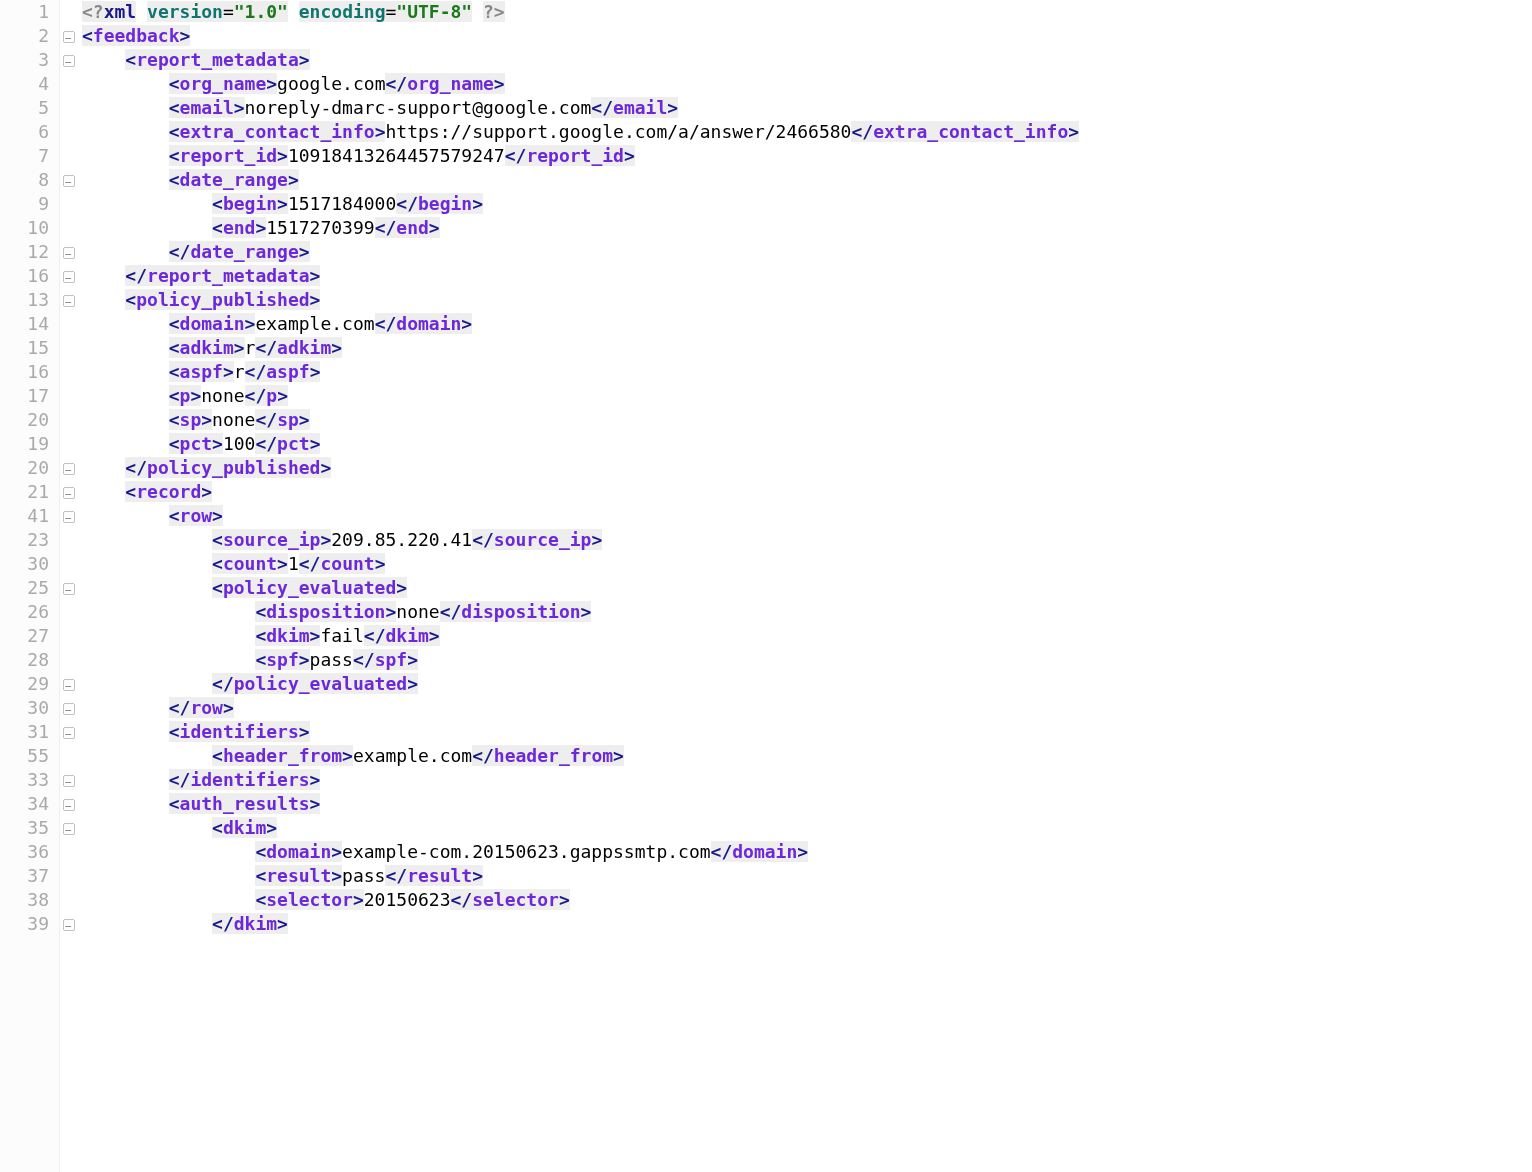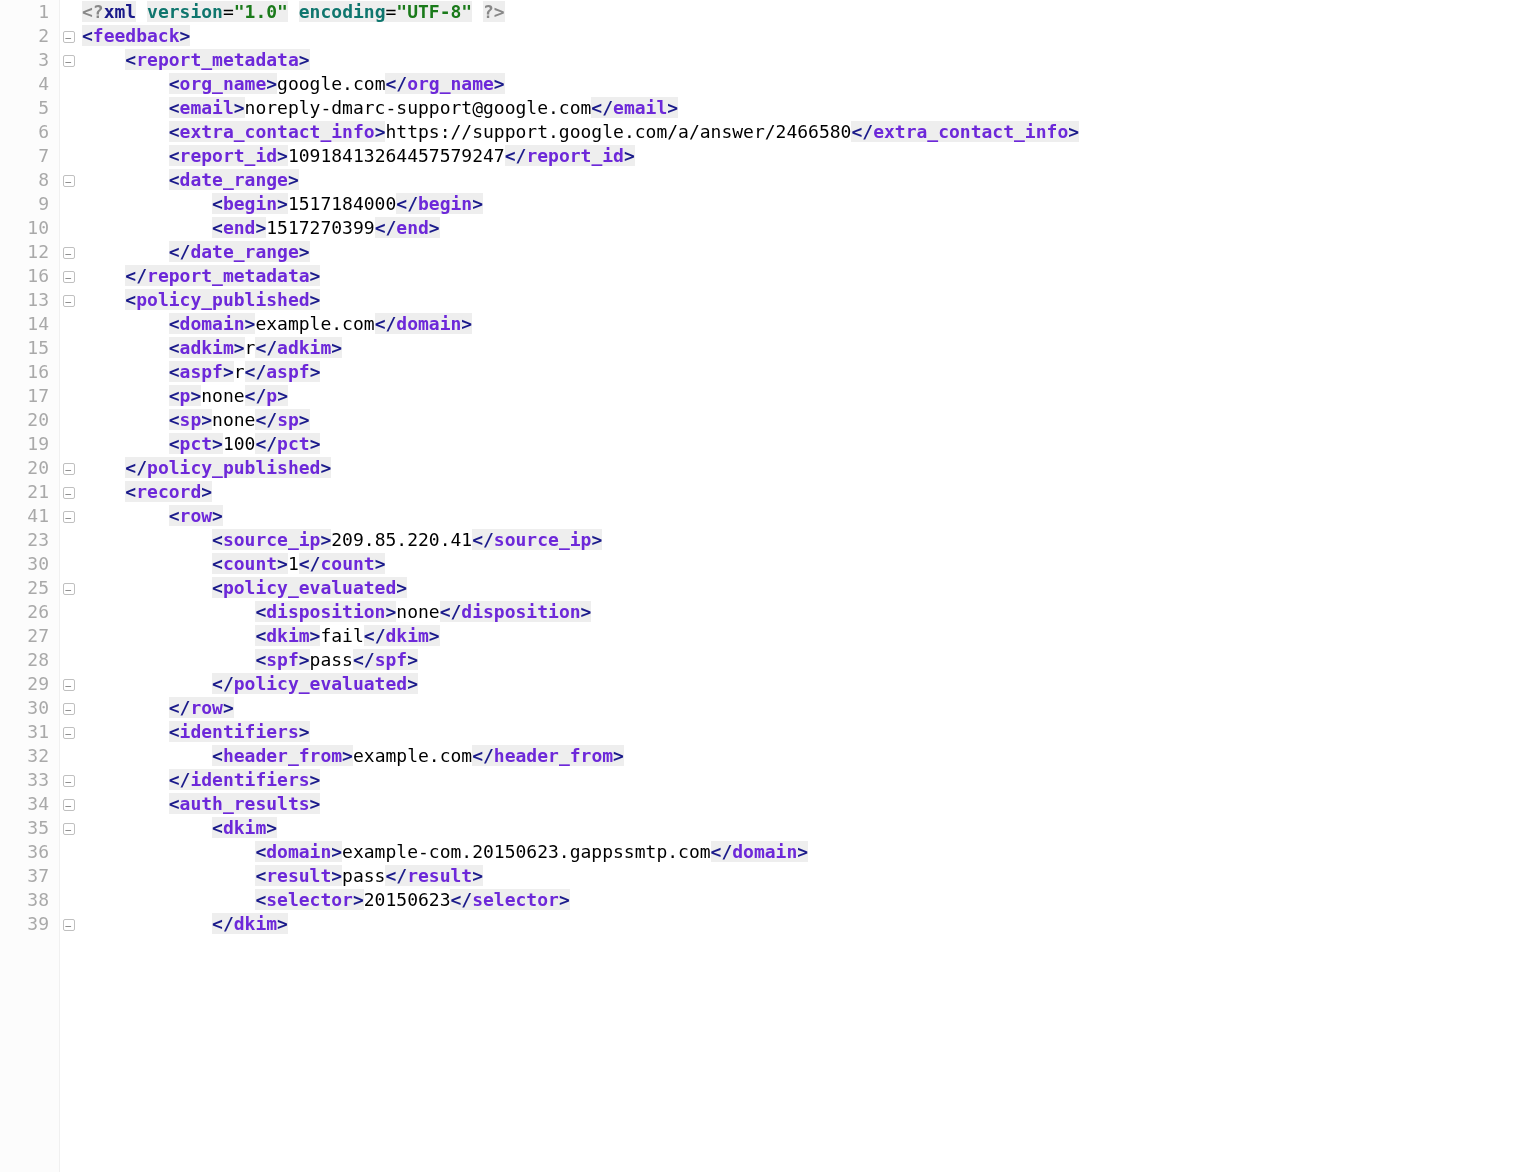--- a/index.html
+++ b/index.html
@@ -126,21 +126,21 @@
       <div class="ln">41</div>
       <div class="ln">23</div>
       <div class="ln">30</div>
       <div class="ln">25</div>
       <div class="ln">26</div>
       <div class="ln">27</div>
       <div class="ln">28</div>
       <div class="ln">29</div>
       <div class="ln">30</div>
       <div class="ln">31</div>
-      <div class="ln">32</div>
+      <div class="ln">55</div>
       <div class="ln">33</div>
       <div class="ln">34</div>
       <div class="ln">35</div>
       <div class="ln">36</div>
       <div class="ln">37</div>
       <div class="ln">38</div>
       <div class="ln">39</div>
     </div>
   <div class="fold-col" id="foldcol">
       <div class="fold " style="top: 31px;"></div>

